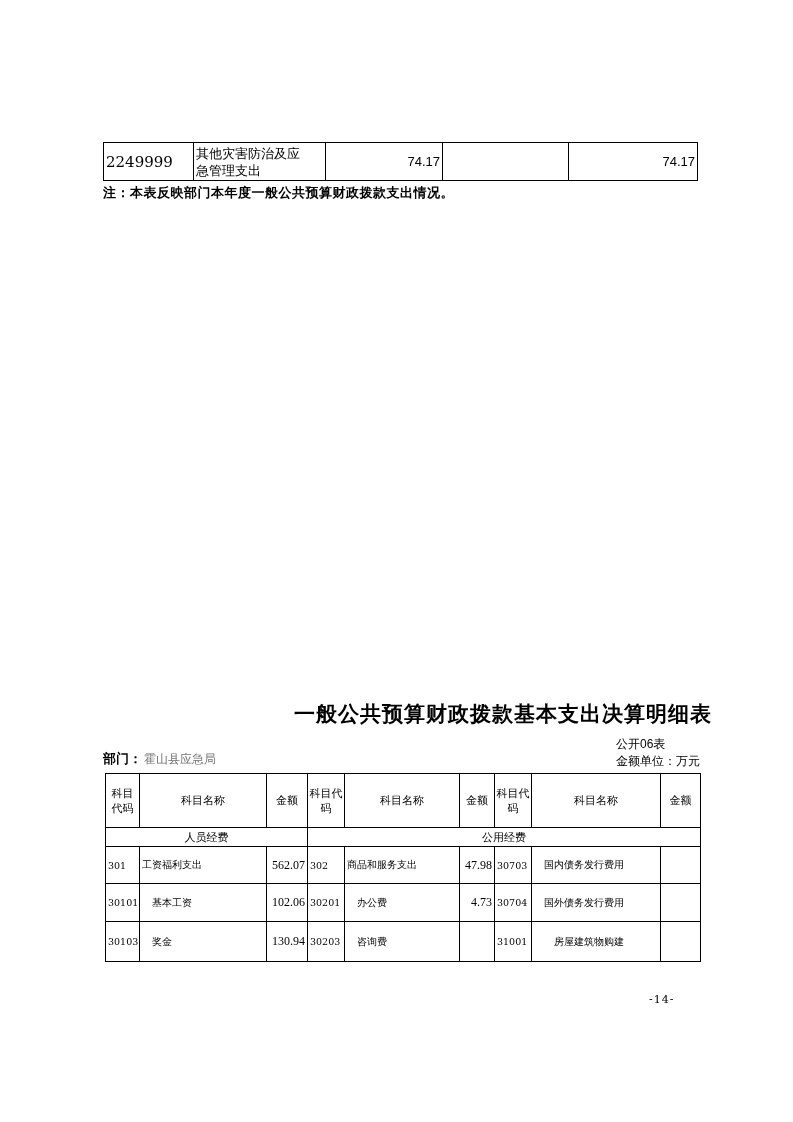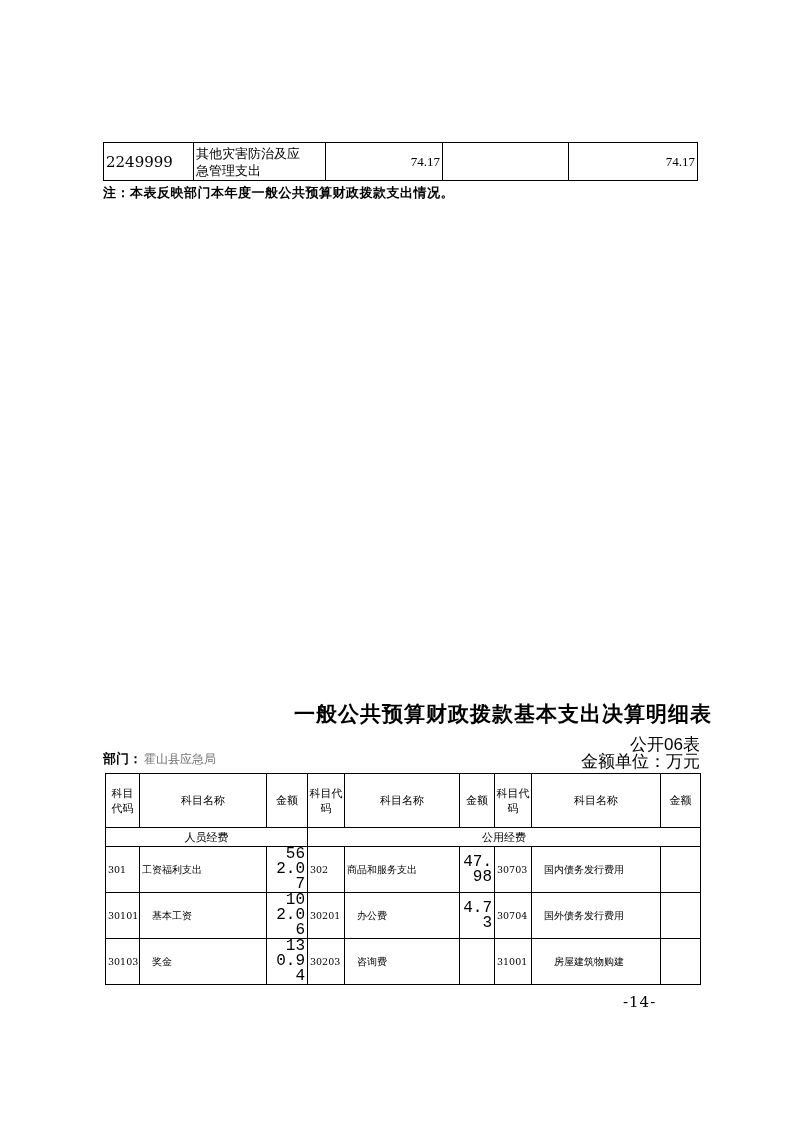--- a/index.html
+++ b/index.html
@@ -9,46 +9,46 @@
     font-family:"Liberation Sans", sans-serif;
   }
   table { border-collapse:collapse; table-layout:fixed; }
   td { border:1px solid #000; vertical-align:middle; overflow:hidden; }
 
   
   .top-table { position:absolute; left:103px; top:142px; width:594px; }
   .top-table td { font-size:13px; }
   .top-table .code  { padding-left:2px; font-family:"DejaVu Serif", serif; font-size:15px; }
   .top-table .name  { padding:1px 16px 1px 2px; line-height:17px; }
-  .top-table .amount{ text-align:right; padding-right:2px; font-family:Liberation Serif, serif; }
+  .top-table .amount{ text-align:right; padding-right:2px; font-family:Liberation Sans, sans-serif; }
 
   
   .note { position:absolute; left:103px; top:184px; font-size:13px; font-weight:bold; letter-spacing:0.5px; }
 
   
   .detail-title { position:absolute; left:112px; top:700px; width:600px; text-align:right;
                   font-size:21px; font-weight:bold; letter-spacing:1px; }
-  .meta { position:absolute; right:93px; top:736px; text-align:right; font-size:17px; line-height:17px; }
+  .meta { position:absolute; right:93px; top:736px; font-size:12px; line-height:17px; }
   .dept { position:absolute; left:103px; top:750px; font-size:13px; }
   .dept .dept-label { font-weight:bold; }
   .dept .dept-name  { font-size:12px; color:#737373; margin-left:2px; }
 
   
   .detail-table { position:absolute; left:105px; top:773px; width:595px; }
   .detail-table td { font-size:10px; }
   .detail-table .ghead { text-align:center; font-size:11px; padding:0; }
   .detail-table .chead { text-align:center; font-size:11px; padding:0 1px; line-height:1.35; }
   .detail-table .code   { font-family:"DejaVu Serif", serif; font-size:9.5px; padding-left:2px; }
   .detail-table .name   { padding-left:2px; font-size:10px; }
-  .detail-table .amount { text-align:right; padding:0 2px 0 0; font-family:Liberation Mono, monospace;
-                          font-size:16px; line-height:15px; word-break:break-all; }
+  .detail-table .amount { text-align:right; padding:0 2px 0 0; font-family:Liberation Serif, serif;
+                          font-size:12px; line-height:15px; word-break:break-all; }
 
   
-  .page-number { position:absolute; left:623px; top:993px; font-family:"DejaVu Serif", serif;
-                 font-size:15px; letter-spacing:1px; }
+  .page-number { position:absolute; left:649px; top:993px; font-family:"DejaVu Serif", serif;
+                 font-size:11px; letter-spacing:1px; }
 </style>
 </head>
 <body>
 
 <div class="page">
 
   <table class="top-table">
     <colgroup>
       <col style="width:90px">
         <col style="width:132px">

